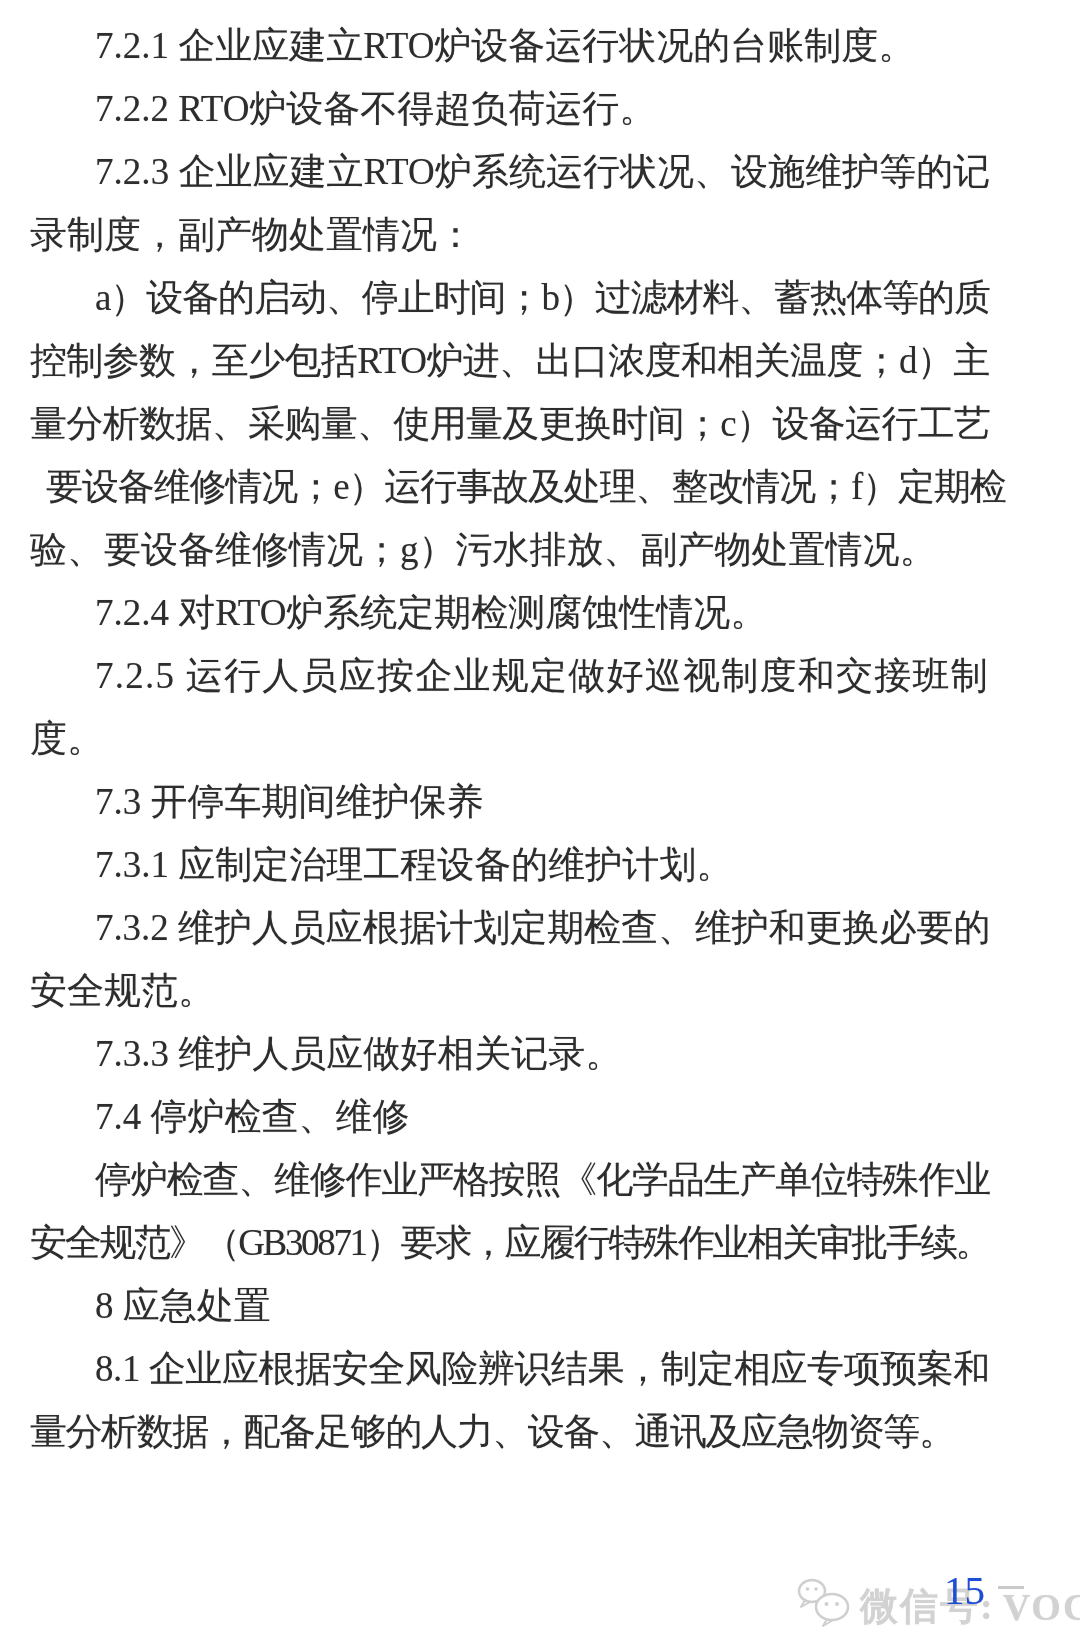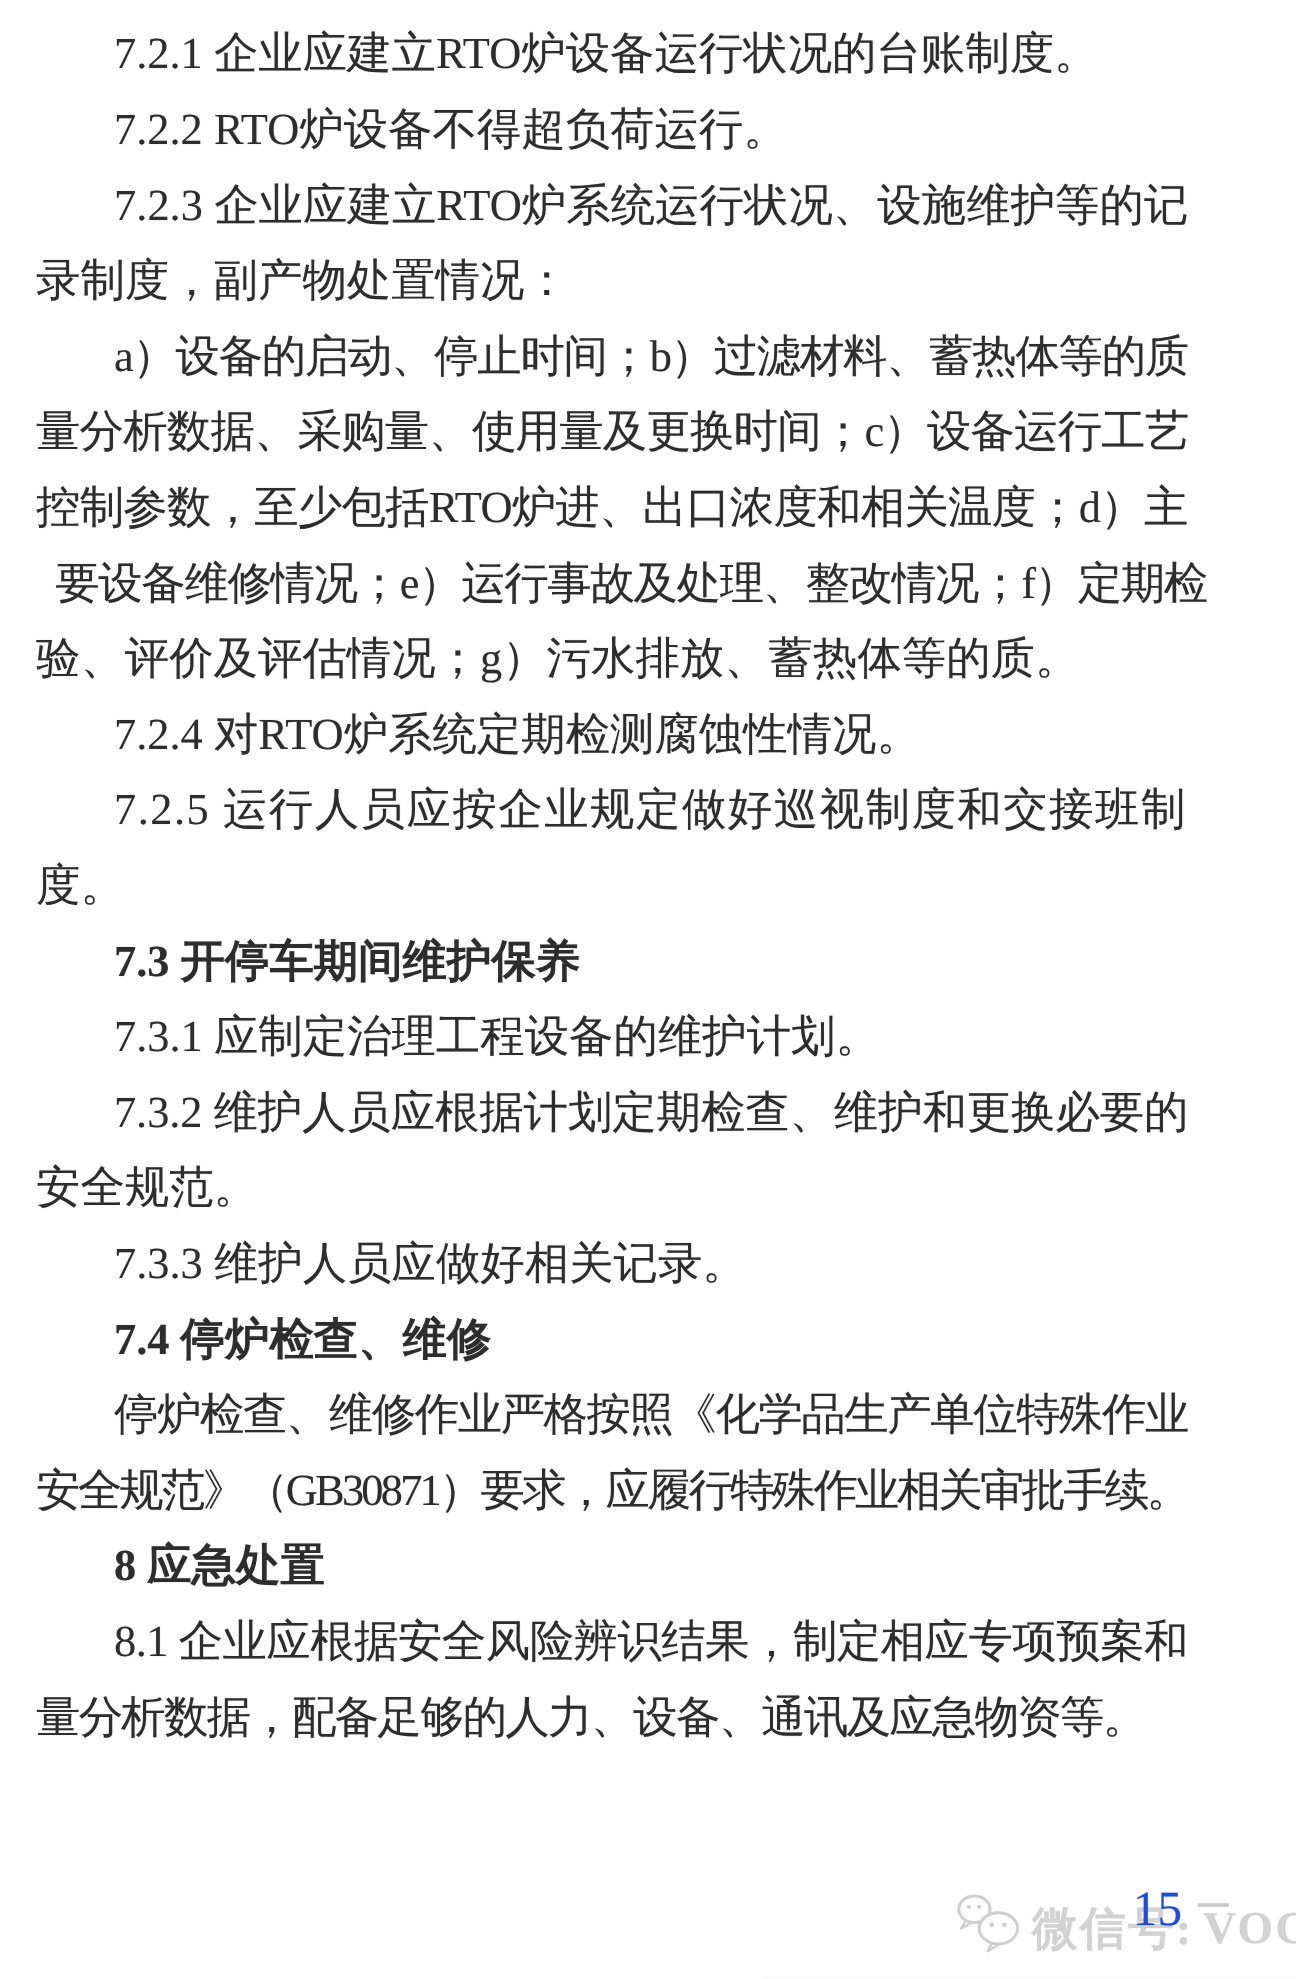--- a/index.html
+++ b/index.html
@@ -21,21 +21,21 @@
     text-shadow:0 0 1px rgba(70,70,70,.35);
   }
   .line{
     height:63px;
     line-height:63px;
     font-size:37px;
     white-space:nowrap;
     letter-spacing:0px;
   }
   .line.indent{ text-indent:65px; }
-  .line.bold{ font-weight:bold; }
+  .line.bold{ font-weight:normal; }
   
   .watermark{
     position:absolute;
     top:1576px;
     left:796px;
     display:flex;
     align-items:center;
     gap:8px;
     color:#d2d2d2;
     font-size:38px;
@@ -66,24 +66,24 @@
 <body>
 
 <div class="page">
 
   <div class="doc-body">
       <div class="line indent">7.2.1  企业应建立RTO炉设备运行状况的台账制度。</div>
       <div class="line indent">7.2.2 RTO炉设备不得超负荷运行。</div>
       <div class="line indent justify" style="letter-spacing: 0.0333333px;">7.2.3  企业应建立RTO炉系统运行状况、设施维护等的记</div>
       <div class="line">录制度，副产物处置情况：</div>
       <div class="line indent justify" style="letter-spacing: -1.07692px;">a）设备的启动、停止时间；b）过滤材料、蓄热体等的质</div>
+      <div class="line justify" style="letter-spacing: -0.642857px;">控制参数，至少包括RTO炉进、出口浓度和相关温度；d）主</div>
       <div class="line justify" style="letter-spacing: -0.666667px;">量分析数据、采购量、使用量及更换时间；c）设备运行工艺</div>
-      <div class="line justify" style="letter-spacing: -0.642857px;">控制参数，至少包括RTO炉进、出口浓度和相关温度；d）主</div>
       <div class="line justify" style="letter-spacing: -1.10714px; margin-left: 16px;">要设备维修情况；e）运行事故及处理、整改情况；f）定期检</div>
-      <div class="line">验、评价及评估情况；g）污水排放、蓄热体等的质。</div>
+      <div class="line">验、要设备维修情况；g）污水排放、副产物处置情况。</div>
       <div class="line indent">7.2.4  对RTO炉系统定期检测腐蚀性情况。</div>
       <div class="line indent justify" style="letter-spacing: 1.25px;">7.2.5  运行人员应按企业规定做好巡视制度和交接班制</div>
       <div class="line">度。</div>
       <div class="line indent bold">7.3  开停车期间维护保养</div>
       <div class="line indent">7.3.1  应制定治理工程设备的维护计划。</div>
       <div class="line indent justify" style="letter-spacing: -0.0689655px;">7.3.2  维护人员应根据计划定期检查、维护和更换必要的</div>
       <div class="line">安全规范。</div>
       <div class="line indent">7.3.3  维护人员应做好相关记录。</div>
       <div class="line indent bold">7.4  停炉检查、维修</div>
       <div class="line indent justify" style="letter-spacing: -1.2px;">停炉检查、维修作业严格按照《化学品生产单位特殊作业</div>

